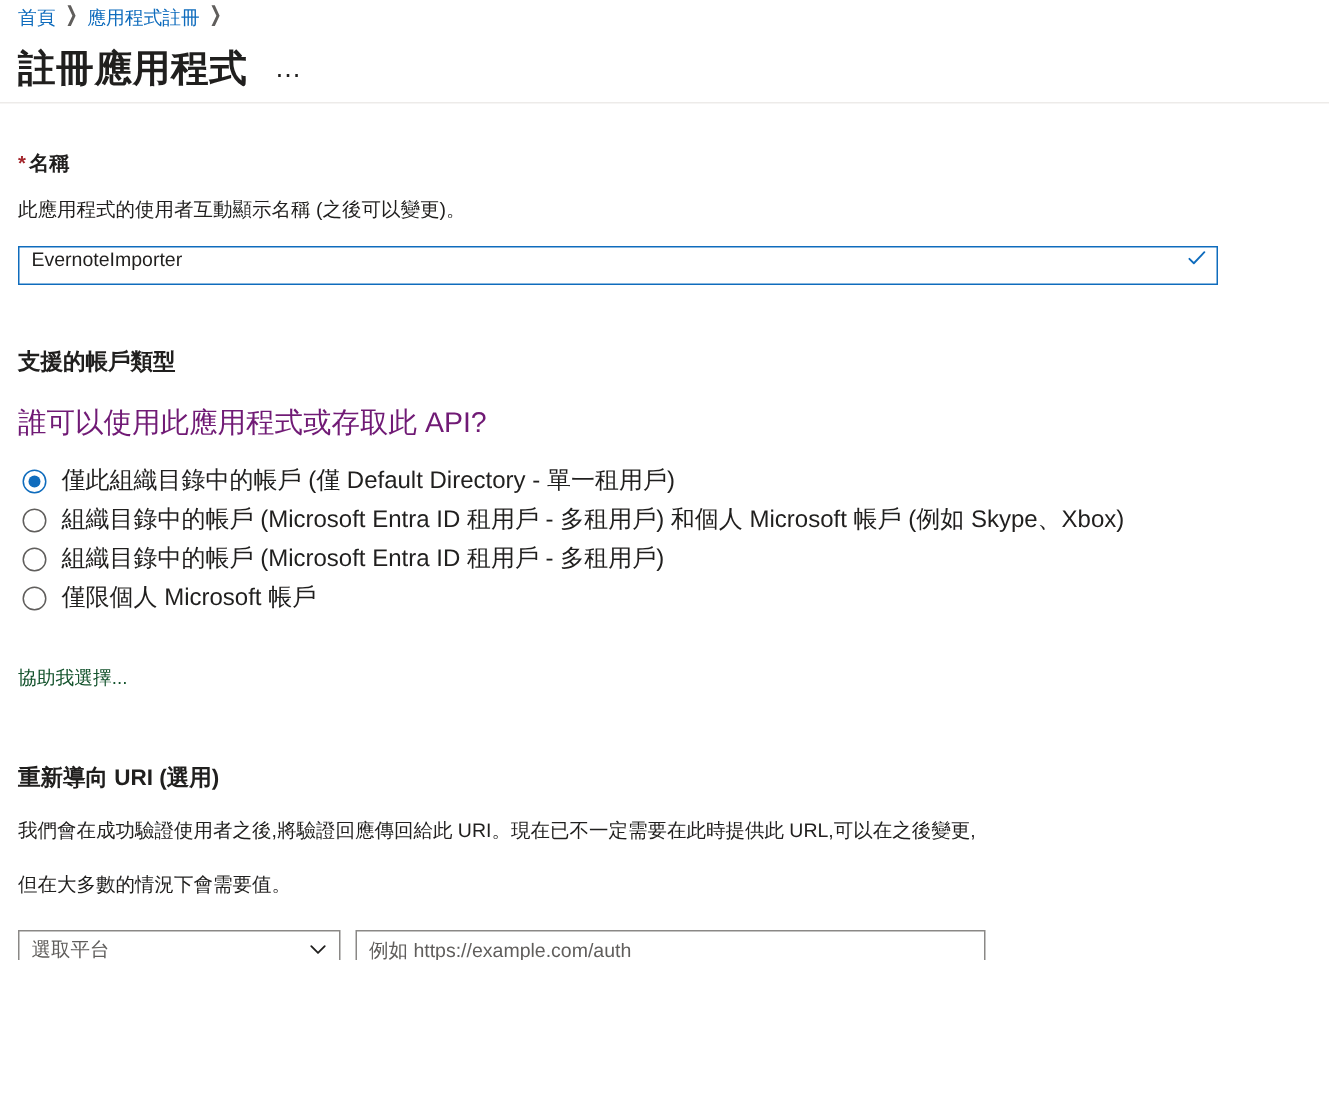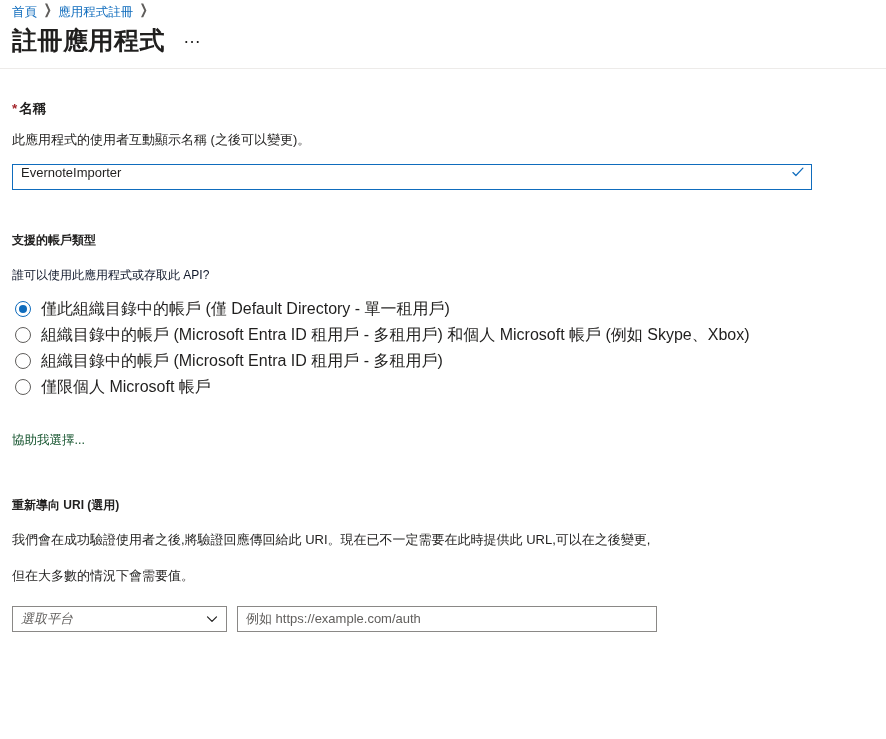--- a/index.html
+++ b/index.html
@@ -39,21 +39,21 @@
   }
   .crumb-sep {
     color: #605e5c;
     font-size: 11px;
     transform: scale(0.9, 1.25);
   }
 
   
   .title-row {
     display: flex;
-    align-items: flex-start;
+    align-items: center;
     gap: 18px;
     padding: 6px 0 0 12px;
     height: 42px;
   }
   .page-title {
     font-size: 25px;
     font-weight: 600;
     letter-spacing: 0.5px;
     line-height: 1;
     color: #201f1e;
@@ -128,31 +128,31 @@
   .check-icon {
     width: 14px;
     height: 14px;
     flex: 0 0 14px;
     color: #0f6cbd;
     display: block;
   }
 
   
   .section-head {
-    font-size: 12px;
+    font-size: 15px;
     font-weight: 600;
     color: #201f1e;
     margin: 0;
   }
 
   .acct-block { margin-top: 42px; }
   .acct-block .q {
     margin-top: 18px;
-    font-size: 12px;
-    color: #0f172a;
+    font-size: 19px;
+    color: #701a75;
   }
 
   .radio-list { margin-top: 12px; }
   .radio-row {
     display: flex;
     align-items: center;
     height: 26px;
     gap: 10px;
     cursor: pointer;
   }
@@ -210,21 +210,20 @@
   .select-wrap {
     width: 215px;
     height: 26px;
     border: 1px solid #8a8886;
     background: #ffffff;
     display: flex;
     align-items: center;
     padding: 0 8px;
     position: relative;
     cursor: pointer;
-    font-style: italic;
   }
   .select-wrap .sel-text {
     font-size: 13px;
     color: #605e5c;
     flex: 1;
   }
   .chev {
     width: 12px;
     height: 12px;
     color: #201f1e;

